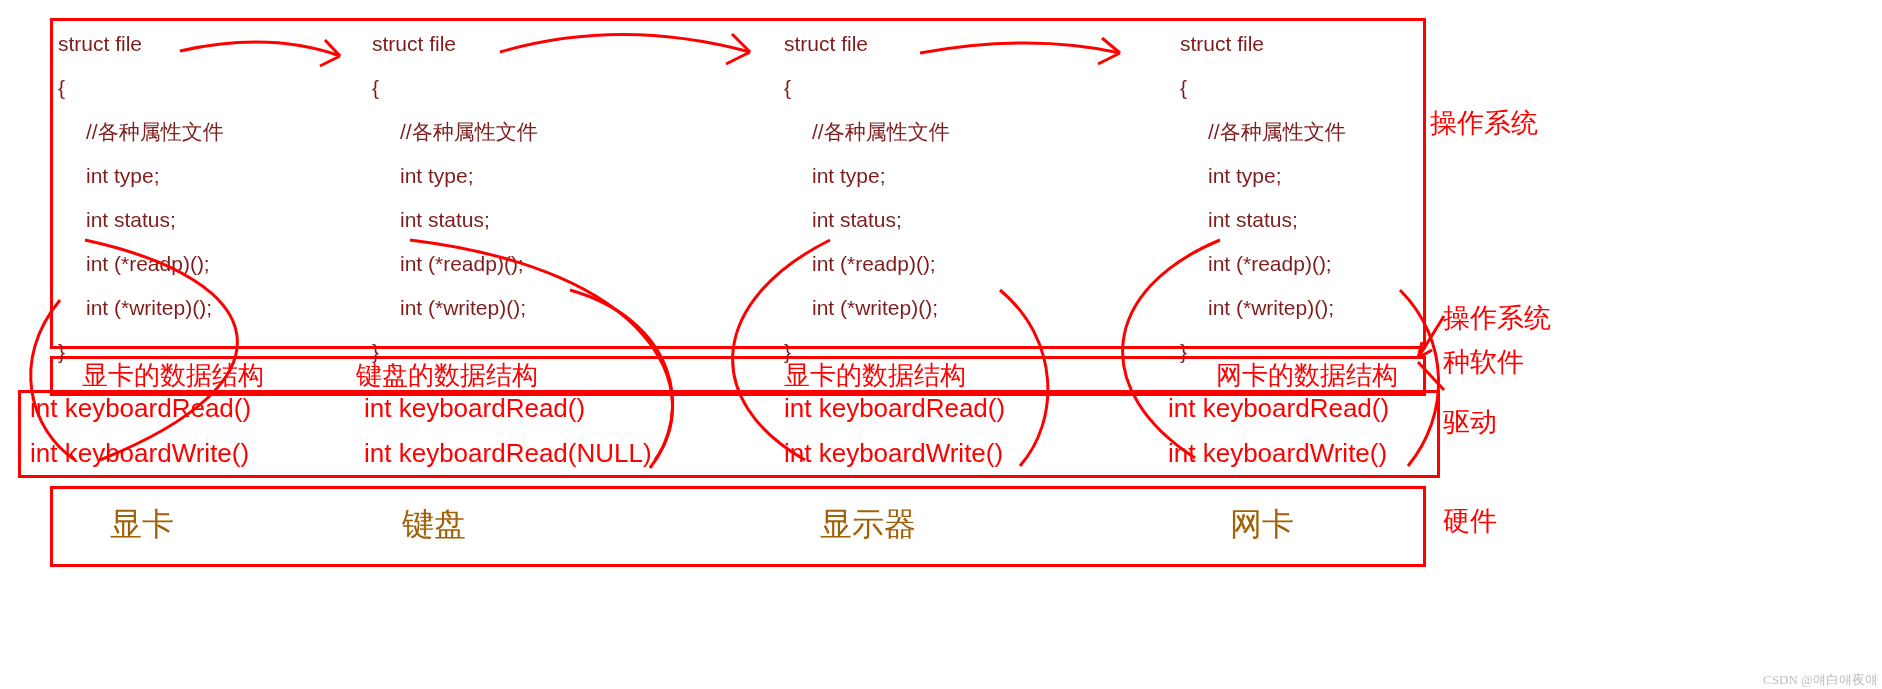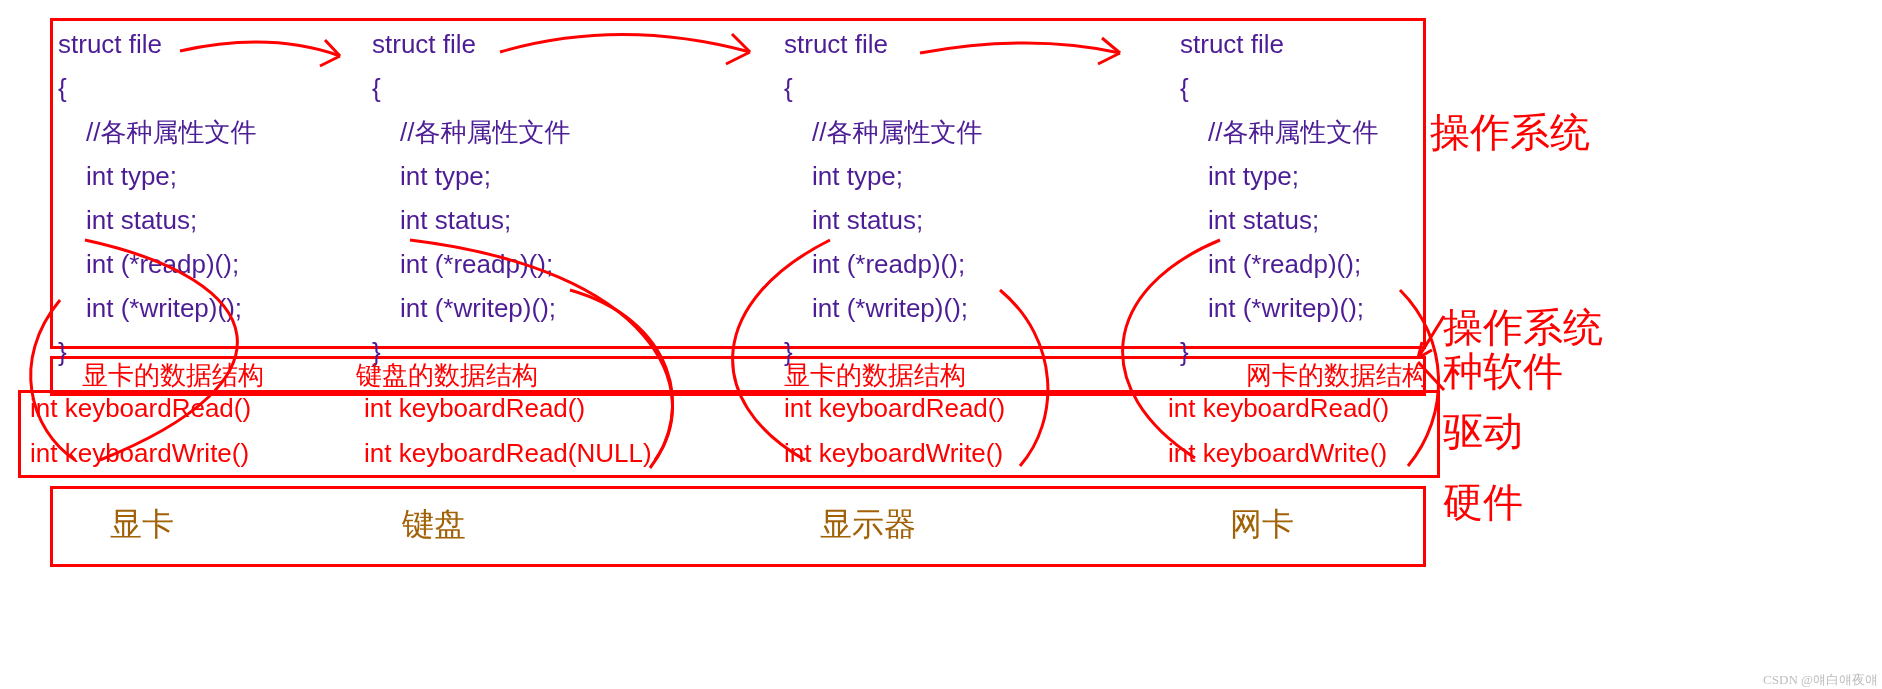--- a/index.html
+++ b/index.html
@@ -1,19 +1,19 @@
 <!DOCTYPE html>
 <html><head>
 <meta charset="utf-8">
 <style>
   html,body{margin:0;padding:0;width:1882px;height:689px;font-family:"Microsoft YaHei","SimSun",Arial,sans-serif;background:#fff;overflow:hidden}
   .box{position:absolute;border:3px solid #ff0000}
   .txt{position:absolute;font-size:26px;color:#ff0000;white-space:nowrap}
-  .txt-lg{font-size:40px}
-  .struct{position:absolute;color:#4c1d95;font-size:26px;line-height:44px}
+  .txt-lg{font-size:27px}
+  .struct{position:absolute;color:#7f1d1d;font-size:21px;line-height:44px}
   .struct div{white-space:nowrap}
   .indent{padding-left:28px}
   svg.conn{position:absolute;overflow:visible;pointer-events:none}
   svg.conn path{fill:none;stroke:#ff0000;stroke-width:3}
   .hw{position:absolute;font-size:32px;color:#a16207;text-align:left}
   .watermark{position:absolute;right:4px;bottom:0;font-size:13px;color:#bdbdbd;font-family:Liberation Serif, serif;letter-spacing:0}
 </style>
 </head>
 <body>
 
@@ -65,41 +65,41 @@
   <div class="indent">int type;</div>
   <div class="indent">int status;</div>
   <div class="indent">int (*readp)();</div>
   <div class="indent">int (*writep)();</div>
   <div>}</div>
 </div>
 
 <div class="txt" style="left:82px;top:358px">显卡的数据结构</div>
 <div class="txt" style="left:356px;top:358px">键盘的数据结构</div>
 <div class="txt" style="left:784px;top:358px">显卡的数据结构</div>
-<div class="txt" style="left:1246px;top:358px">网卡的数据结构</div>
+<div class="txt" style="left:1216px;top:358px">网卡的数据结构</div>
 
 <div class="txt" style="left:30px;top:393px">int keyboardRead()</div>
 <div class="txt" style="left:30px;top:438px">int keyboardWrite()</div>
 <div class="txt" style="left:364px;top:393px">int keyboardRead()</div>
 <div class="txt" style="left:364px;top:438px">int keyboardRead(NULL)</div>
 <div class="txt" style="left:784px;top:393px">int keyboardRead()</div>
 <div class="txt" style="left:784px;top:438px">int keyboardWrite()</div>
 <div class="txt" style="left:1168px;top:393px">int keyboardRead()</div>
 <div class="txt" style="left:1168px;top:438px">int keyboardWrite()</div>
 
 <div class="hw" style="left:110px;top:503px;width:120px">显卡</div>
 <div class="hw" style="left:402px;top:503px;width:120px">键盘</div>
 <div class="hw" style="left:820px;top:503px;width:150px">显示器</div>
 <div class="hw" style="left:1230px;top:503px;width:120px">网卡</div>
 
 <div class="txt txt-lg" style="left:1430px;top:105px">操作系统</div>
 <div class="txt txt-lg" style="left:1443px;top:300px">操作系统</div>
 <div class="txt txt-lg" style="left:1443px;top:344px">种软件</div>
 <div class="txt txt-lg" style="left:1443px;top:404px">驱动</div>
-<div class="txt txt-lg" style="left:1443px;top:475px">硬件</div>
+<div class="txt txt-lg" style="left:1443px;top:503px">硬件</div>
 
 <svg class="conn" style="left:180px;top:26px" width="200" height="60">
   <path d="M0 25 Q 90 5 160 30"></path>
   <path d="M160 30 L145 14 M160 30 L140 40"></path>
 </svg>
 <svg class="conn" style="left:500px;top:22px" width="280" height="60">
   <path d="M0 30 Q 120 -5 250 30"></path>
   <path d="M250 30 L232 12 M250 30 L226 42"></path>
 </svg>
 <svg class="conn" style="left:920px;top:28px" width="230" height="60">

